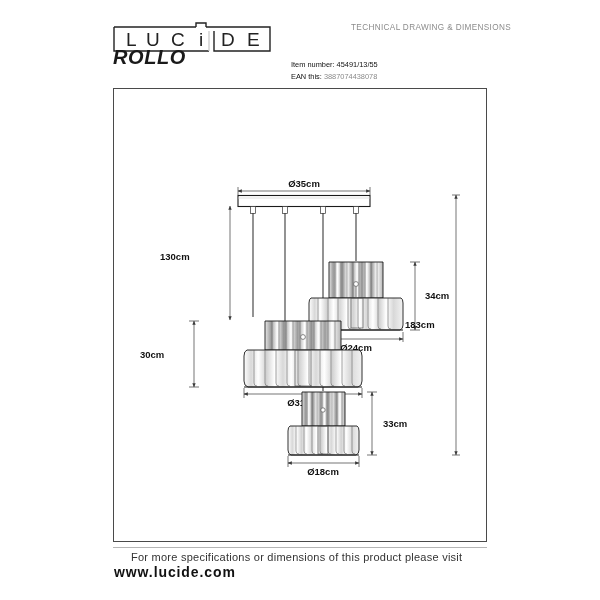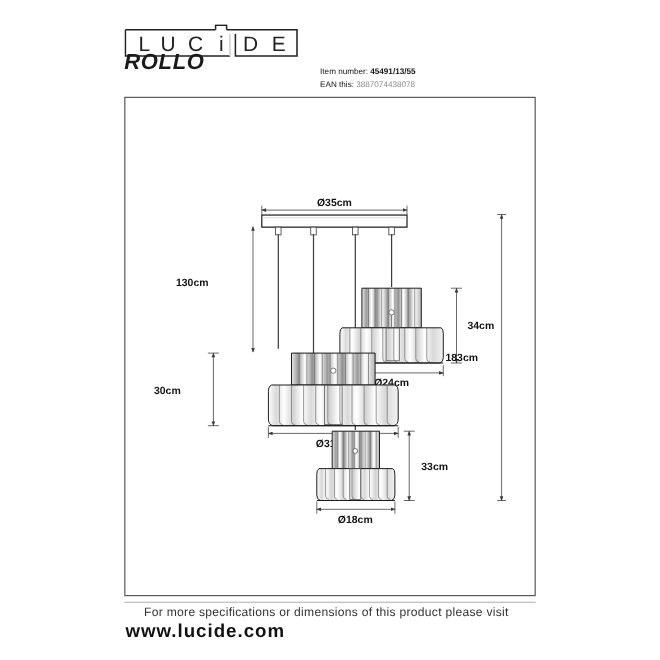--- a/index.html
+++ b/index.html
@@ -45,21 +45,21 @@
 
   .meta {
     position: absolute;
     left: 291px; top: 59px;
     font-size: 7.4px;
     line-height: 11.5px;
     color: #4d4d4d;
     white-space: nowrap;
   }
   .meta .k { font-weight: normal; color: #111111; }
-  .meta .v-dark { font-weight: bold; color: #111111; text-align: center; }
+  .meta .v-dark { font-weight: normal; color: #111111; text-align: center; }
   .meta .v-light { color: #8a8a8a; }
 
   
   .frame {
     position: absolute;
     left: 113px; top: 88px;
     width: 374px; height: 454px;
     border: 1px solid #4a4a4a;
     background: #ffffff;
   }
@@ -84,21 +84,21 @@
     left: 114px; top: 551px;
     font-size: 11px;
     letter-spacing: 0.25px;
     color: #333333;
     white-space: nowrap;
     margin-left: 17px;
   }
   .footer-line2 {
     position: absolute;
     left: 114px; top: 564px;
-    font-size: 17px;
+    font-size: 14px;
     font-weight: bold;
     letter-spacing: 0.9px;
     color: #111111;
     white-space: nowrap;
   }
 </style>
 </head>
 <body>
 
 <div id="page">
@@ -113,20 +113,21 @@
       <path d="M83,5 L83,1 L93,1 L93,5" fill="none" stroke="#222" stroke-width="1.4"></path>
       <text x="13" y="24" font-family="Liberation Sans, sans-serif" font-size="19" fill="#222" letter-spacing="0">L</text>
       <text x="33" y="24" font-family="Liberation Sans, sans-serif" font-size="19" fill="#222">U</text>
       <text x="58" y="24" font-family="Liberation Sans, sans-serif" font-size="19" fill="#222">C</text>
       <text x="86" y="24" font-family="Liberation Sans, sans-serif" font-size="19" fill="#222">i</text>
       <text x="108" y="24" font-family="Liberation Sans, sans-serif" font-size="19" fill="#222">D</text>
       <text x="134" y="24" font-family="Liberation Sans, sans-serif" font-size="19" fill="#222">E</text>
     </svg>
   </div>
 
+  <div class="tech-label">TECHNICAL DRAWING &amp; DIMENSIONS</div>
 
   <div class="product-title">ROLLO</div>
 
   <div class="meta">
     <div>
       <span class="k">Item number:</span>
       <span class="v-dark">45491/13/55</span>
     </div>
     <div>
       <span class="k">EAN this:</span>

